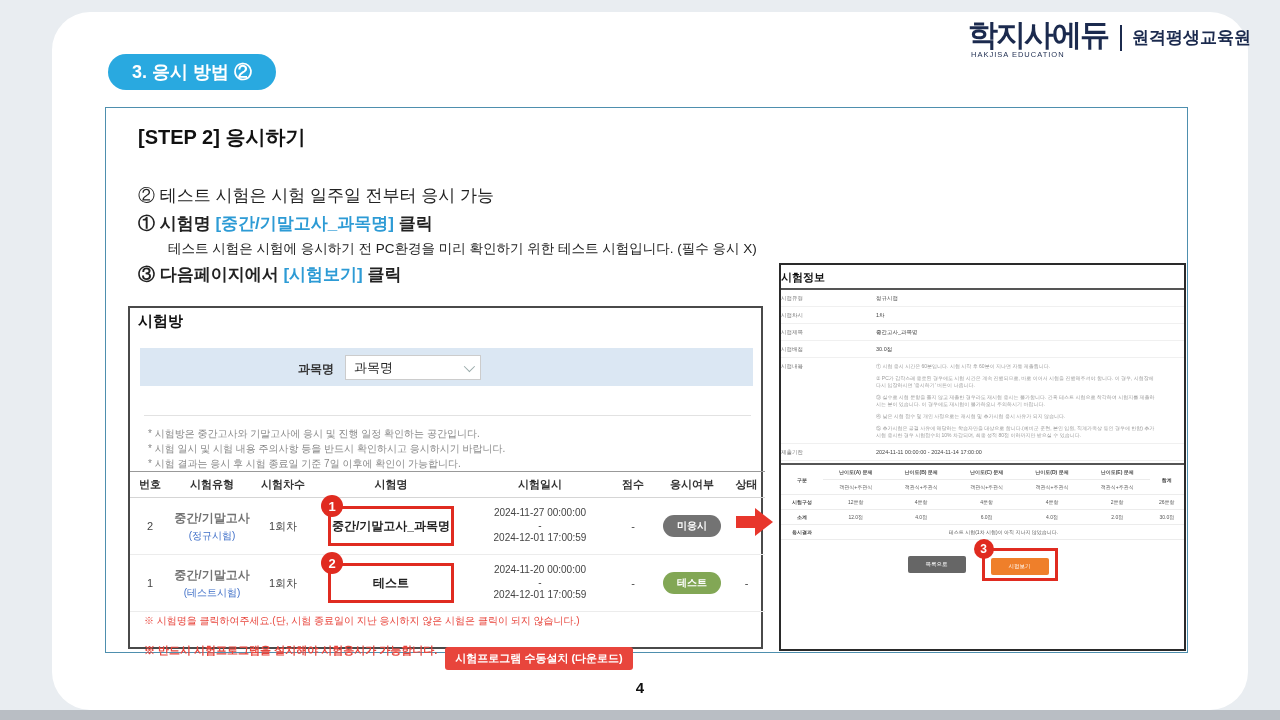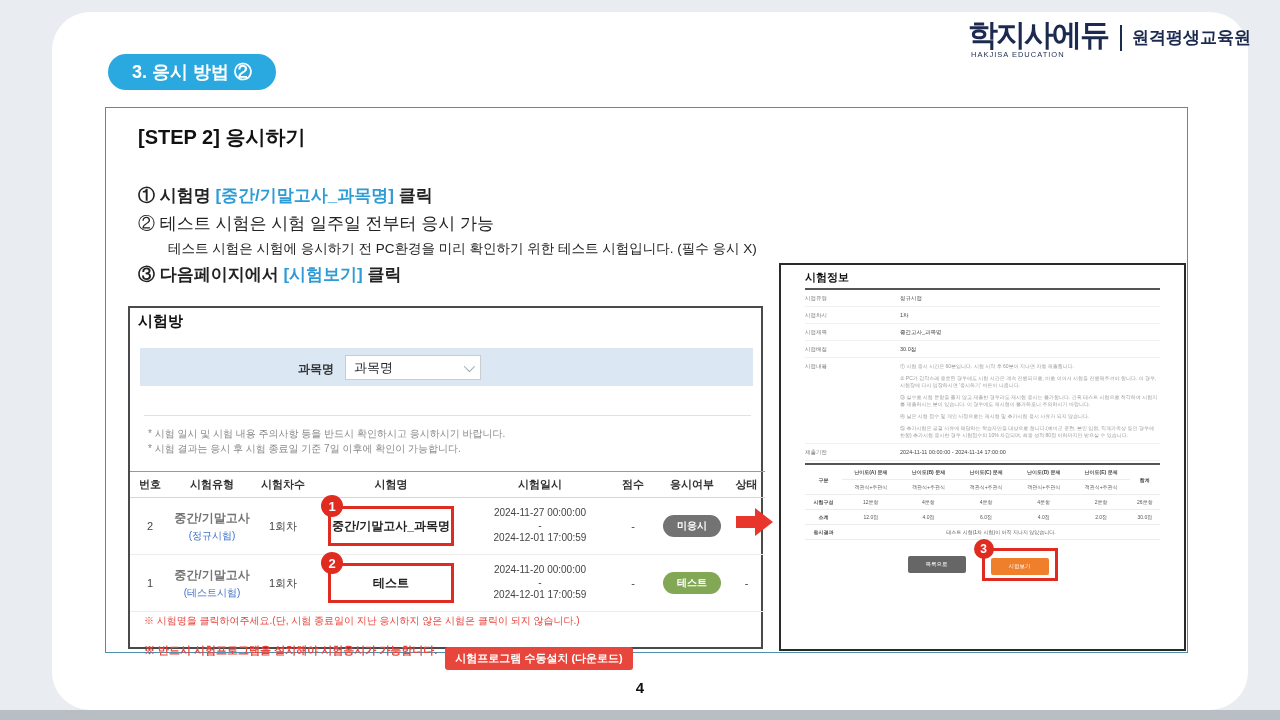--- a/index.html
+++ b/index.html
@@ -84,21 +84,21 @@
 
   
   .flow-arrow { position:absolute; left:630px; top:400px; width:40px; height:28px; z-index:5; }
   .flow-arrow .shaft { position:absolute; left:0; top:8px; width:20px; height:12px; background:#e8362c; }
   .flow-arrow .head { position:absolute; left:19px; top:0; width:0; height:0;
                       border-top:14px solid transparent; border-bottom:14px solid transparent;
                       border-left:18px solid #e8362c; }
 
   
   .ei-panel { position:absolute; left:673px; top:155px; width:407px; height:388px;
-              background:#fff; border:2px solid #2a2a2a; padding:5px 24px; overflow:hidden; }
+              background:#fff; border:2px solid #2a2a2a; padding:5px 0; overflow:hidden; }
   .ei-title { font-size:11px; font-weight:800; color:#111; }
   .ei-rule { border-top:2px solid #555; margin-top:3px; }
   .ei-row { display:flex; border-bottom:1px solid #f0f0f0; padding:5px 0 4px 0; }
   .ei-label { width:95px; font-size:5.5px; color:#777; flex-shrink:0; }
   .ei-value { font-size:5.5px; color:#444; }
   .ei-paras { display:flex; flex-direction:column; gap:5px; width:280px; }
   .ei-para { font-size:5px; color:#999; line-height:7px; }
   .ei-table { width:100%; border-collapse:collapse; margin-top:2px; border-top:2px solid #555; }
   .ei-table th, .ei-table td { font-size:5px; color:#555; border-bottom:1px solid #ececec;
                                padding:4px 2px; text-align:center; font-weight:400; }
@@ -128,42 +128,43 @@
   <div class="logo-divider"></div>
   <span class="division">원격평생교육원</span>
 </div>
 
 <div class="badge">3. 응시 방법 ②</div>
 
 <div class="content">
   <div class="step-title">[STEP 2]  응시하기</div>
 
   <div class="instructions">
+    <div class="ins-line">② 테스트 시험은 시험 일주일 전부터 응시 가능</div>
     <div class="ins-line bold">
       <span>① 시험명 </span><span class="blue">[중간/기말고사_과목명]</span><span> 클릭</span>
     </div>
-    <div class="ins-line">② 테스트 시험은 시험 일주일 전부터 응시 가능</div>
     <div class="ins-sub">테스트 시험은 시험에 응시하기 전 PC환경을 미리 확인하기 위한 테스트 시험입니다. (필수 응시 X)</div>
     <div class="ins-line bold">
       <span>③ 다음페이지에서 </span><span class="blue">[시험보기]</span><span> 클릭</span>
     </div>
   </div>
 
   <div class="er-panel">
     <div class="er-title">시험방</div>
 
     <div class="er-filter">
       <span class="er-filter-label">과목명</span>
       <div class="er-select">
         <span>과목명</span>
         <span class="chevron"></span>
       </div>
     </div>
 
     <div class="er-notes">
+      <div class="er-note">* 시험방은 중간고사와 기말고사에 응시 및 진행 일정 확인하는 공간입니다.</div>
       <div class="er-note">* 시험 일시 및 시험 내용 주의사항 등을 반드시 확인하시고 응시하시기 바랍니다.</div>
       <div class="er-note">* 시험 결과는 응시 후 시험 종료일 기준 7일 이후에 확인이 가능합니다.</div>
     </div>
 
     <div class="er-table">
       <div class="er-row er-head">
         <div class="c1">번호</div>
         <div class="c2">시험유형</div>
         <div class="c3">시험차수</div>
         <div class="c4">시험명</div>

